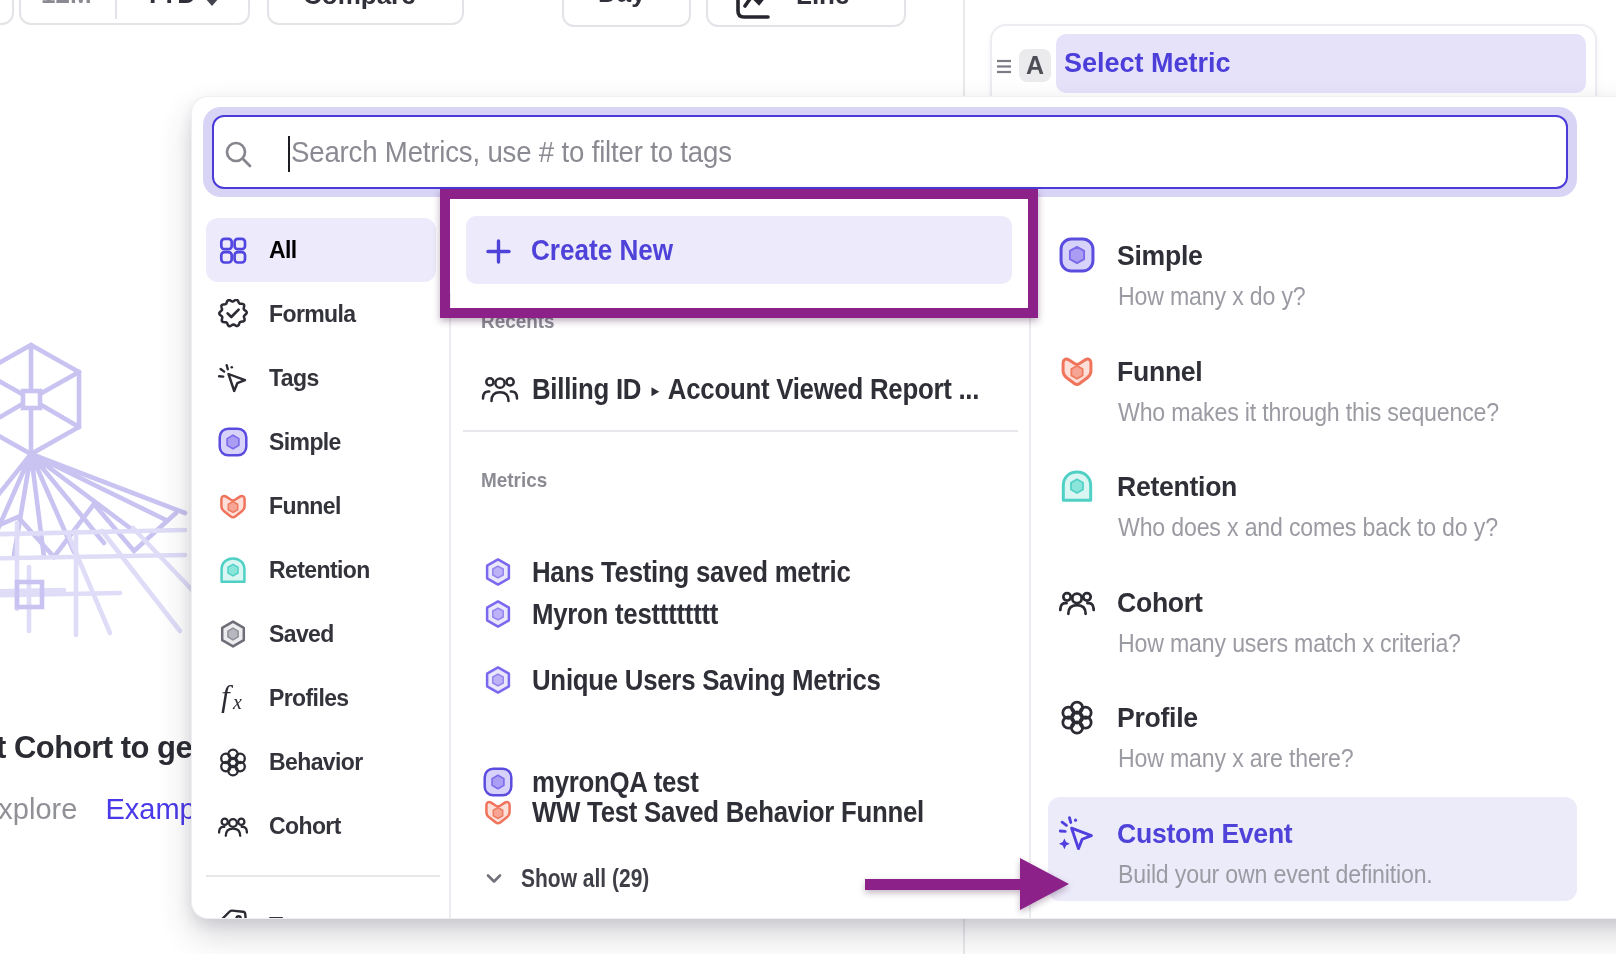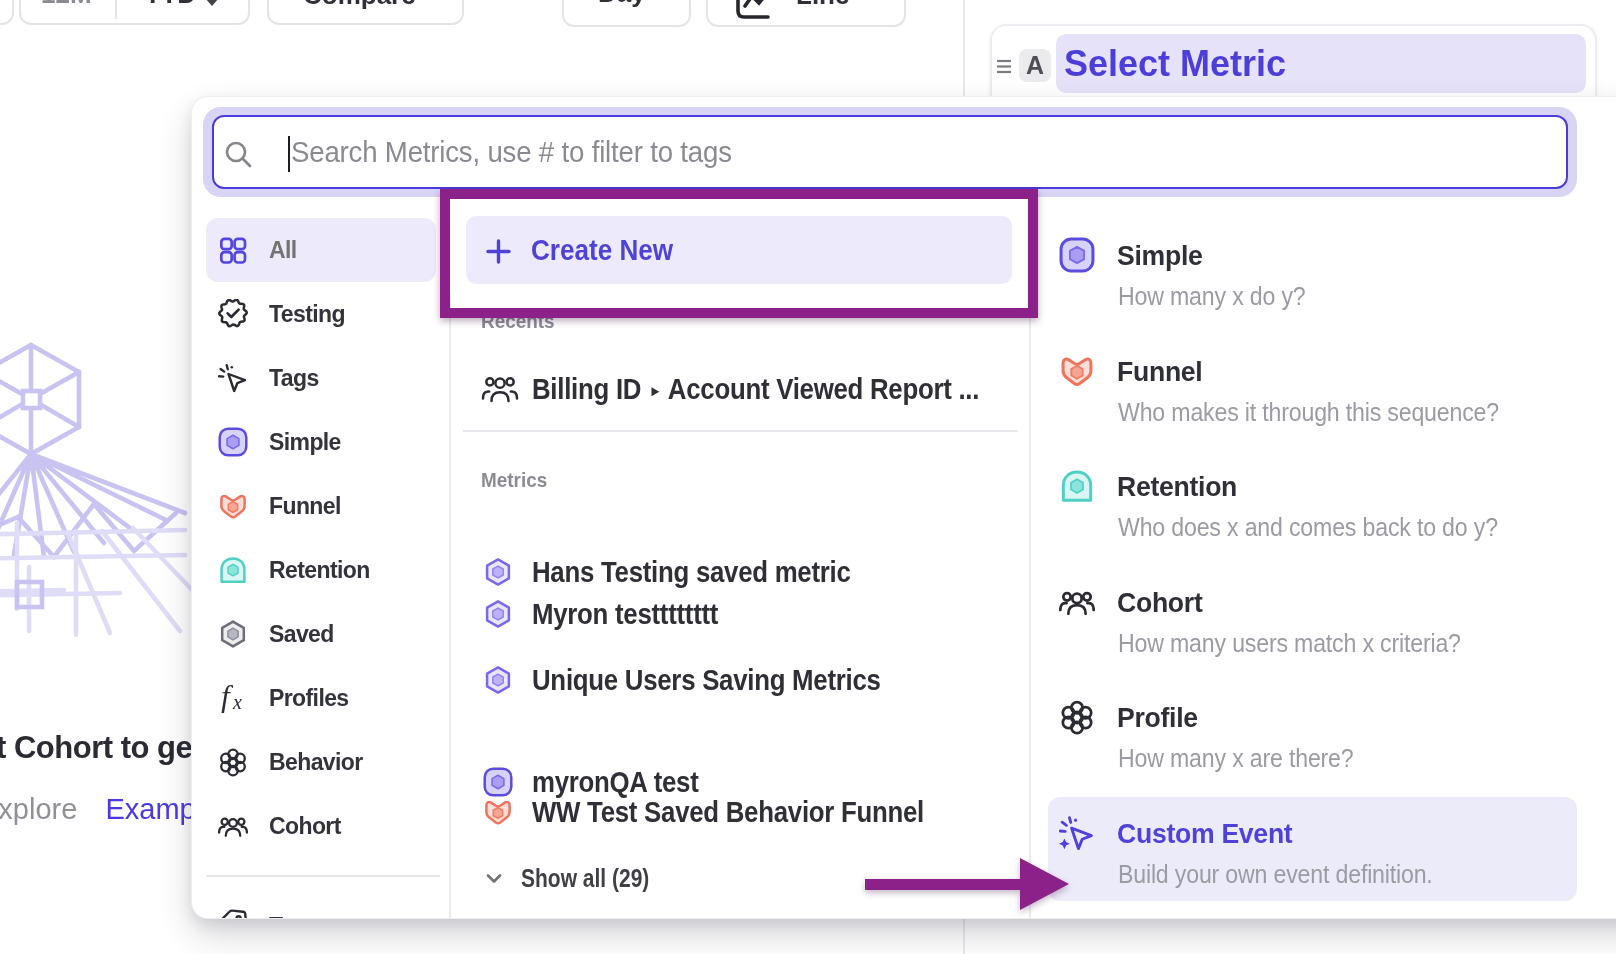--- a/index.html
+++ b/index.html
@@ -57,21 +57,21 @@
     <div class="abs" style="left:990px;top:24px;width:603px;height:86px;background:#fff;border:2px solid #ededf1;border-radius:16px;box-shadow:0 2px 6px rgba(40,40,60,.05);"></div>
     <svg class="abs" style="left:997px;top:59px;" width="15" height="15" viewBox="0 0 15 15">
         <g stroke="#7b7b84" stroke-width="2.2">
           <line x1="0" y1="2" x2="14" y2="2"></line>
           <line x1="0" y1="7.5" x2="14" y2="7.5"></line>
           <line x1="0" y1="13" x2="14" y2="13"></line>
         </g>
       </svg>
     <div class="abs" style="left:1019px;top:49px;width:32px;height:33px;background:#ebebee;border-radius:8px;text-align:center;line-height:33px;font-size:25px;font-weight:700;color:#4e4e57;">A</div>
     <div class="abs" style="left:1056px;top:34px;width:530px;height:59px;background:#e5e2fa;border-radius:10px;"></div>
-    <div class="abs" style="left:1064px;top:34px;line-height:59px;font-size:36px;font-weight:600;color:#4c3ed9;">Select Metric</div>
+    <div class="abs" style="left:1064px;top:34px;line-height:59px;font-size:27px;font-weight:600;color:#4c3ed9;">Select Metric</div>
 
     <svg class="abs" style="left:-20px;top:335px;" width="215" height="320" viewBox="0 0 215 320">
       <g fill="none" stroke="#c8c3f1" stroke-width="4.6" stroke-linecap="round">
         <path d="M51,10 L99,37 L99,92 L51,119 L3,92 L3,37 Z"></path>
         <path d="M51,10 L51,64 M3,37 L51,64 M99,37 L51,64 M51,64 L51,119 M3,92 L51,64 M99,92 L51,64"></path>
         <rect x="43" y="56" width="17" height="17" fill="#fff"></rect>
         <path d="M51,119 L-14,200 M51,119 L10,212 M51,119 L34,220 M51,119 L64,222 M51,119 L94,217 M51,119 L124,208 M51,119 L154,196 M51,119 L186,185 M51,119 L205,178"></path>
         <path d="M-4,200 L38,182 L74,222 L114,169 L154,216 L196,178"></path>
       </g>
       <g fill="none" stroke="#dfdcf8" stroke-width="4.6" stroke-linecap="round">
@@ -112,30 +112,30 @@
     <div id="sidebar">
       <div class="srow" style="top:121px;background:#edebfb;">
         <svg class="sico" viewBox="0 0 30 30">
             <g fill="none" stroke="#5246e0" stroke-width="2.7">
               <rect x="3.3" y="3.8" width="10.4" height="10.4" rx="3.2"></rect>
               <rect x="16.6" y="3.8" width="10.4" height="10.4" rx="3.2"></rect>
               <rect x="3.3" y="17.1" width="10.4" height="10.4" rx="3.2"></rect>
               <rect x="16.6" y="17.1" width="10.4" height="10.4" rx="3.2"></rect>
             </g>
           </svg>
-        <div class="slab" style="color:#737373;">All</div>
+        <div class="slab" style="color:#000000;">All</div>
       </div>
       <div class="srow" style="top:185px;">
         <svg class="sico" viewBox="0 0 30 30">
             <g fill="none" stroke="#2b2b33" stroke-width="2.5" stroke-linejoin="round" stroke-linecap="round">
               <path id="seal" d="M28.7,14.0 L28.2,14.8 L27.5,15.6 L26.7,16.2 L26.1,16.9 L25.9,17.6 L26.1,18.4 L26.4,19.4 L26.6,20.4 L26.6,21.3 L26.1,22.0 L25.2,22.5 L24.2,22.6 L23.2,22.7 L22.3,22.9 L21.8,23.3 L21.4,24.1 L21.1,25.0 L20.7,26.0 L20.0,26.7 L19.2,27.0 L18.3,26.9 L17.4,26.4 L16.5,25.8 L15.7,25.5 L15.0,25.5 L14.3,25.9 L13.4,26.5 L12.5,27.0 L11.6,27.3 L10.8,27.0 L10.1,26.3 L9.6,25.4 L9.3,24.4 L8.8,23.7 L8.2,23.3 L7.4,23.2 L6.4,23.2 L5.3,23.1 L4.4,22.7 L3.9,22.0 L3.8,21.1 L4.0,20.1 L4.2,19.1 L4.3,18.2 L4.1,17.6 L3.5,17.0 L2.6,16.4 L1.8,15.7 L1.3,14.9 L1.3,14.0 L1.8,13.2 L2.5,12.4 L3.3,11.8 L3.9,11.1 L4.1,10.4 L3.9,9.6 L3.6,8.6 L3.4,7.6 L3.4,6.7 L3.9,6.0 L4.8,5.5 L5.8,5.4 L6.8,5.3 L7.7,5.1 L8.2,4.7 L8.6,3.9 L8.9,3.0 L9.3,2.0 L10.0,1.3 L10.8,1.0 L11.7,1.1 L12.6,1.6 L13.5,2.2 L14.3,2.5 L15.0,2.5 L15.7,2.1 L16.6,1.5 L17.5,1.0 L18.4,0.7 L19.2,1.0 L19.9,1.7 L20.4,2.6 L20.7,3.6 L21.2,4.3 L21.8,4.7 L22.6,4.8 L23.6,4.8 L24.7,4.9 L25.6,5.3 L26.1,6.0 L26.2,6.9 L26.0,7.9 L25.8,8.9 L25.7,9.8 L25.9,10.4 L26.5,11.0 L27.4,11.6 L28.2,12.3 L28.7,13.1 Z"></path>
               <path d="M9.6,14.4 L13.3,18 L20.6,10.6" stroke-width="2.7"></path>
             </g>
           </svg>
-        <div class="slab">Testing</div>
+        <div class="slab">Formula</div>
       </div>
       <div class="srow" style="top:249px;">
         <svg class="sico" viewBox="0 0 30 30">
             <g fill="none" stroke="#2b2b33" stroke-width="2.4" stroke-linejoin="round" stroke-linecap="round">
               <path d="M10.5,11 L27,17.2 L19.3,20.2 L16.2,28 Z"></path>
               <line x1="8.7" y1="2.2" x2="9.8" y2="6.2"></line>
               <line x1="2.6" y1="6" x2="6.2" y2="8.6"></line>
               <line x1="1" y1="13.3" x2="5.2" y2="13.6"></line>
             </g>
             <circle cx="13.8" cy="4.3" r="1.3" fill="#2b2b33"></circle>

